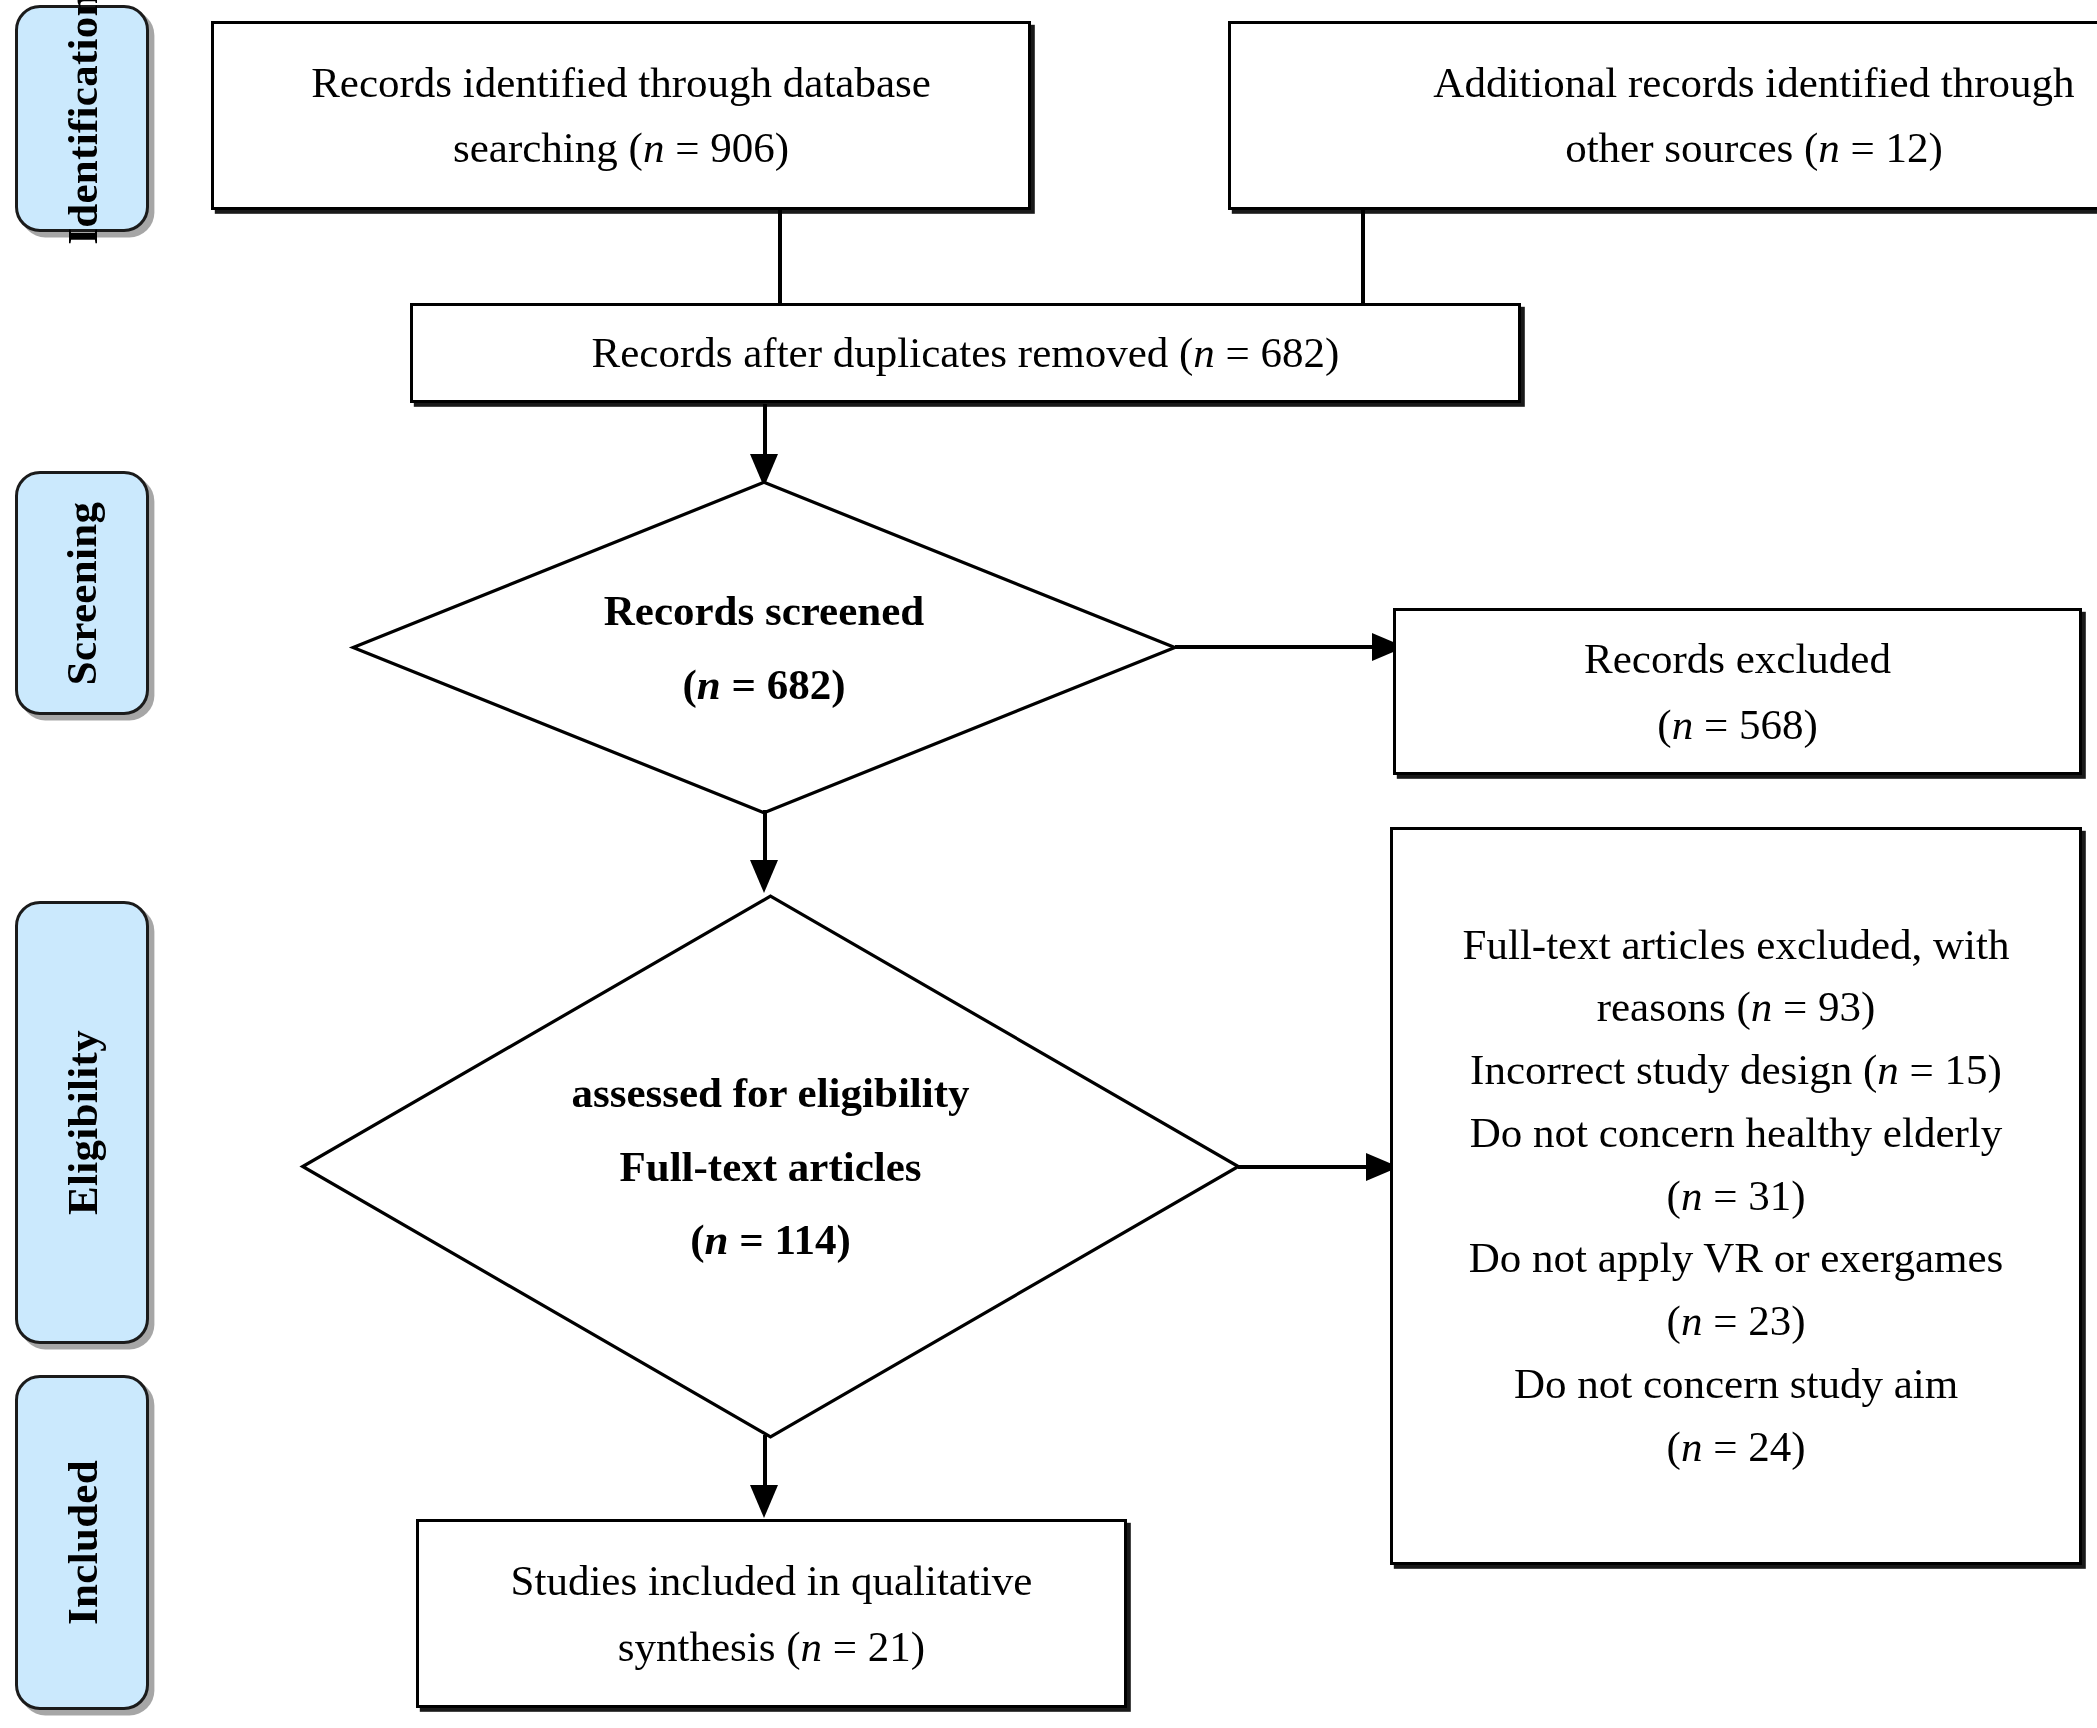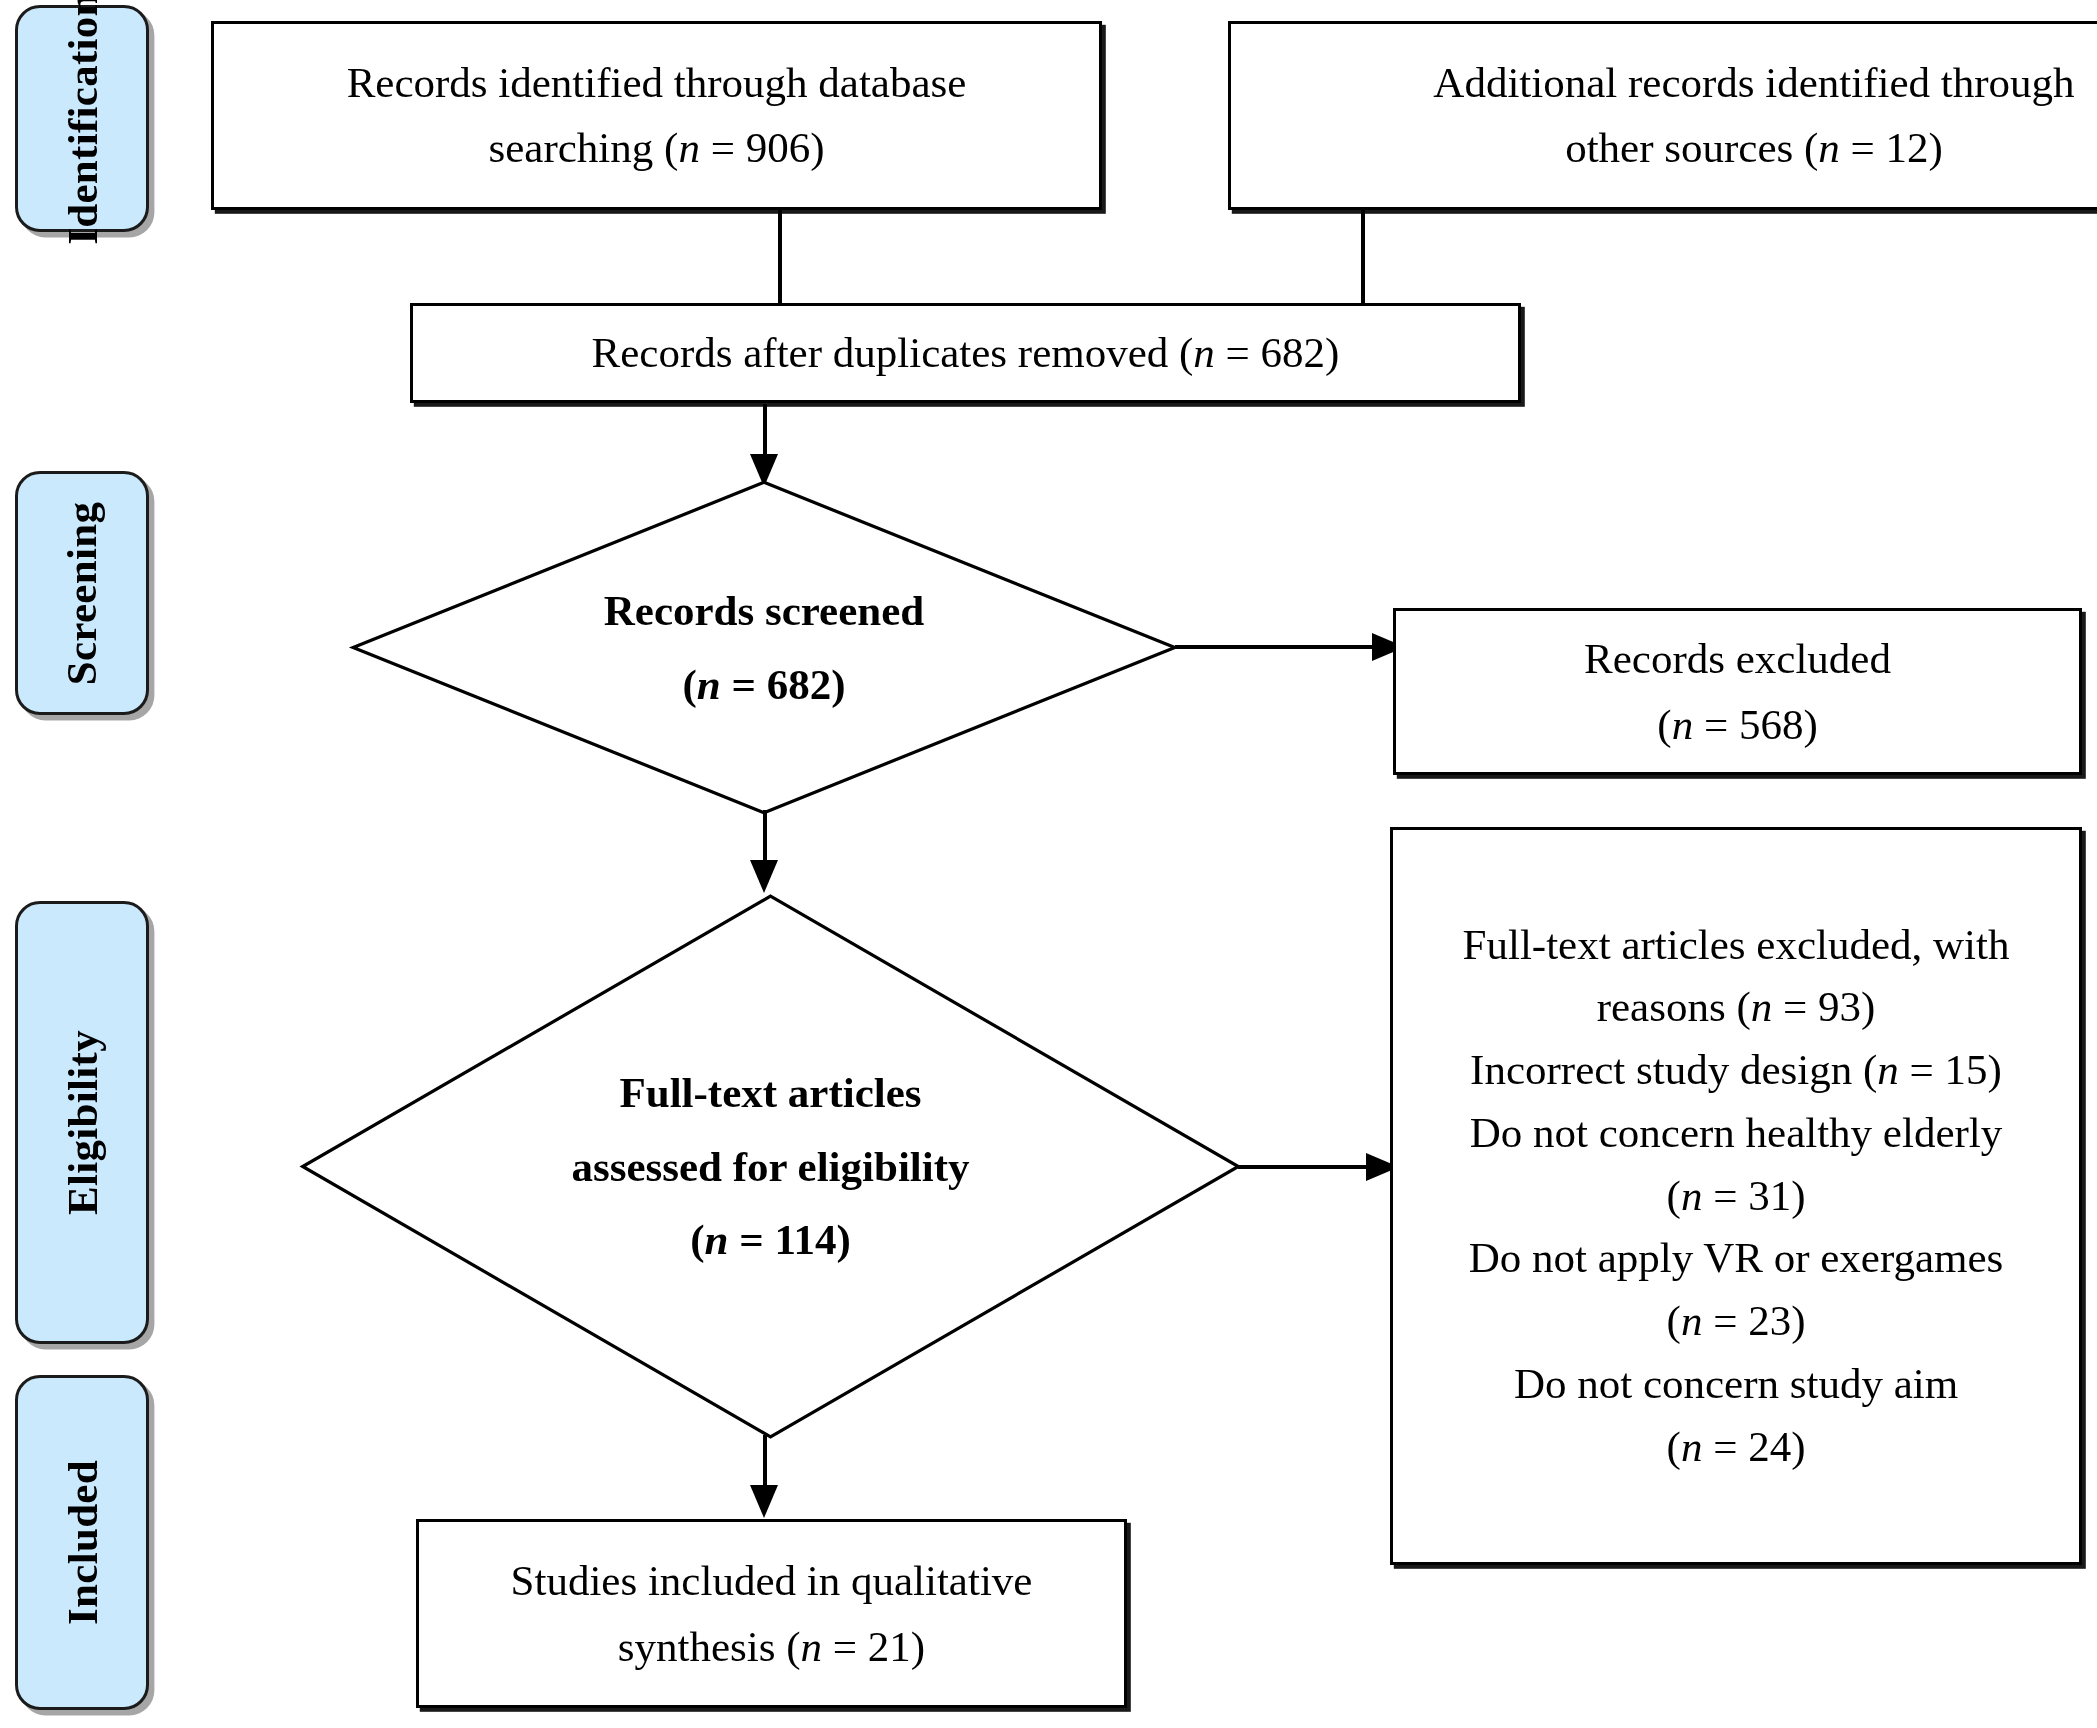--- a/index.html
+++ b/index.html
@@ -133,21 +133,21 @@
   </div>
 
   <div class="stage-pill" style="left:15px; top:901px; width:134px; height:443px;">
     <span class="stage-label">Eligibility</span>
   </div>
 
   <div class="stage-pill" style="left:15px; top:1375px; width:134px; height:335px;">
     <span class="stage-label">Included</span>
   </div>
 
-  <div class="box" style="left:211px; top:20.5px; width:891px; height:189px;">
+  <div class="box" style="left:211px; top:20.5px; width:820px; height:189px;">
     <span class="line">Records identified through database</span>
     <span class="line"><span>searching (</span><span class="ital">n</span><span> = 906)</span></span>
   </div>
 
   <div class="box" style="left:1188px; top:20.5px; width:1052px; height:189px;margin-left:40px;">
     <span class="line">Additional records identified through</span>
     <span class="line"><span>other sources (</span><span class="ital">n</span><span> = 12)</span></span>
   </div>
 
   <div class="conn v" style="left:778px; top:210px; height:98px;"></div>
@@ -179,22 +179,22 @@
   </div>
 
   <div class="conn v" style="left:763px; top:810px; height:59px;"></div>
   <div class="arrowhead-down" style="left:750px; top:860px;"></div>
 
   <div class="diamond-wrap" style="left:300px; top:894px; width:941px; height:545px;">
     <svg width="941" height="545" viewBox="0 0 1742 1010">
       <polygon points="871,4 1738,505 871,1006 4,505" fill="#ffffff" stroke="#000000" stroke-width="6"></polygon>
     </svg>
     <div class="diamond-text">
+      <span class="line">assessed for eligibility</span>
       <span class="line">Full-text articles</span>
-      <span class="line">assessed for eligibility</span>
       <span class="line"><span>(</span><span class="ital">n</span><span> = 114)</span></span>
     </div>
   </div>
 
   <div class="conn h" style="left:1238px; top:1165px; width:145px;"></div>
   <div class="arrowhead-right" style="left:1366px; top:1153px;"></div>
 
   <div class="box tight" style="left:1390px; top:827px; width:692px; height:738px;">
 
     <span class="line">Full-text articles excluded, with</span>

